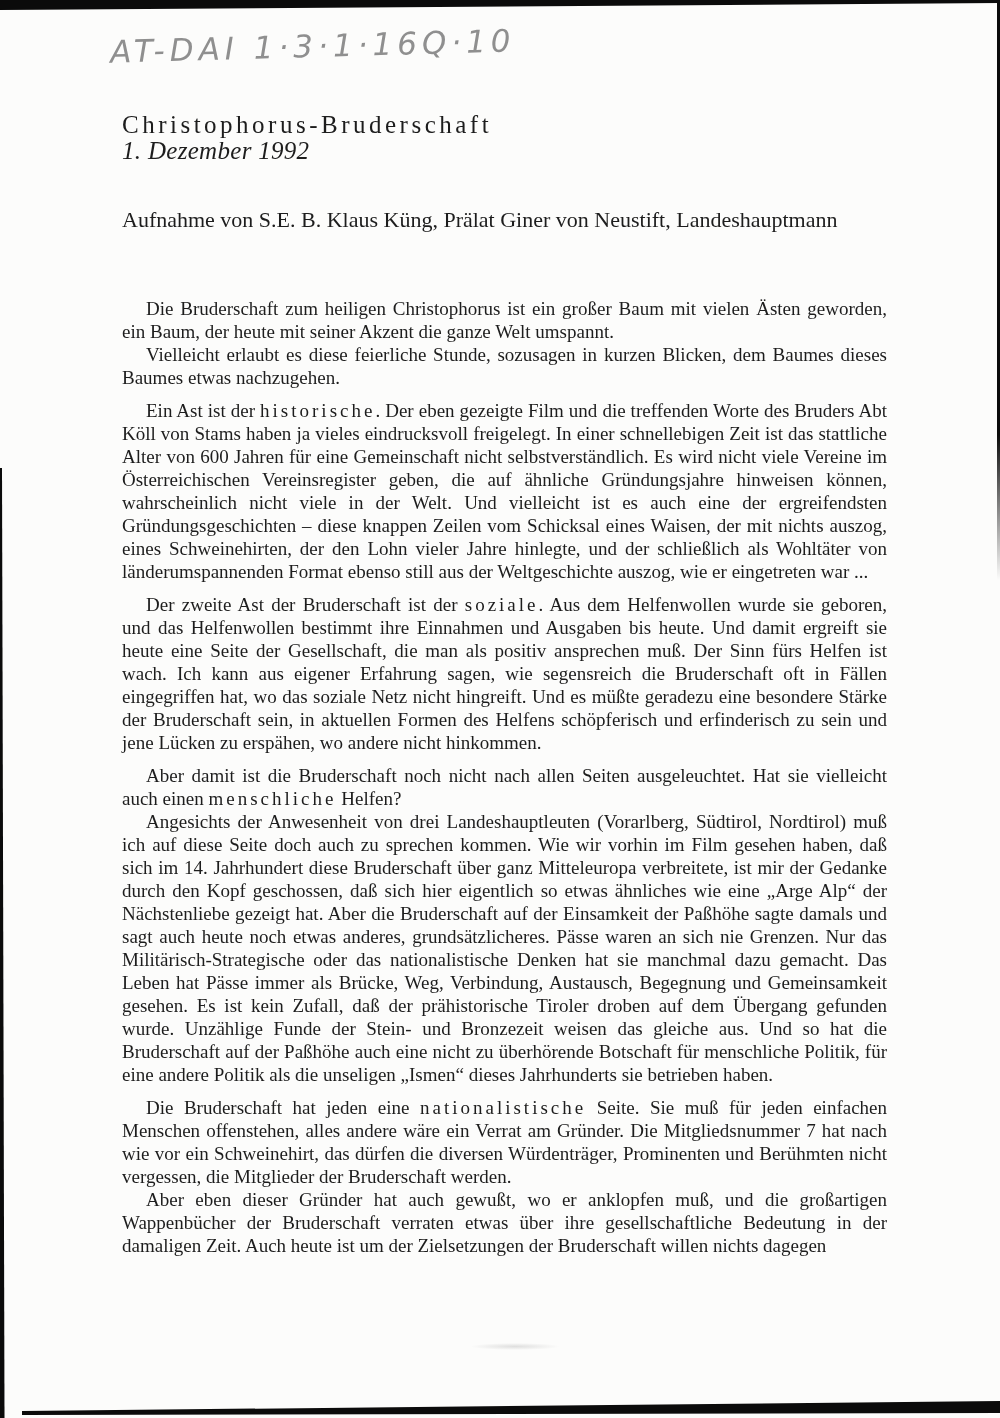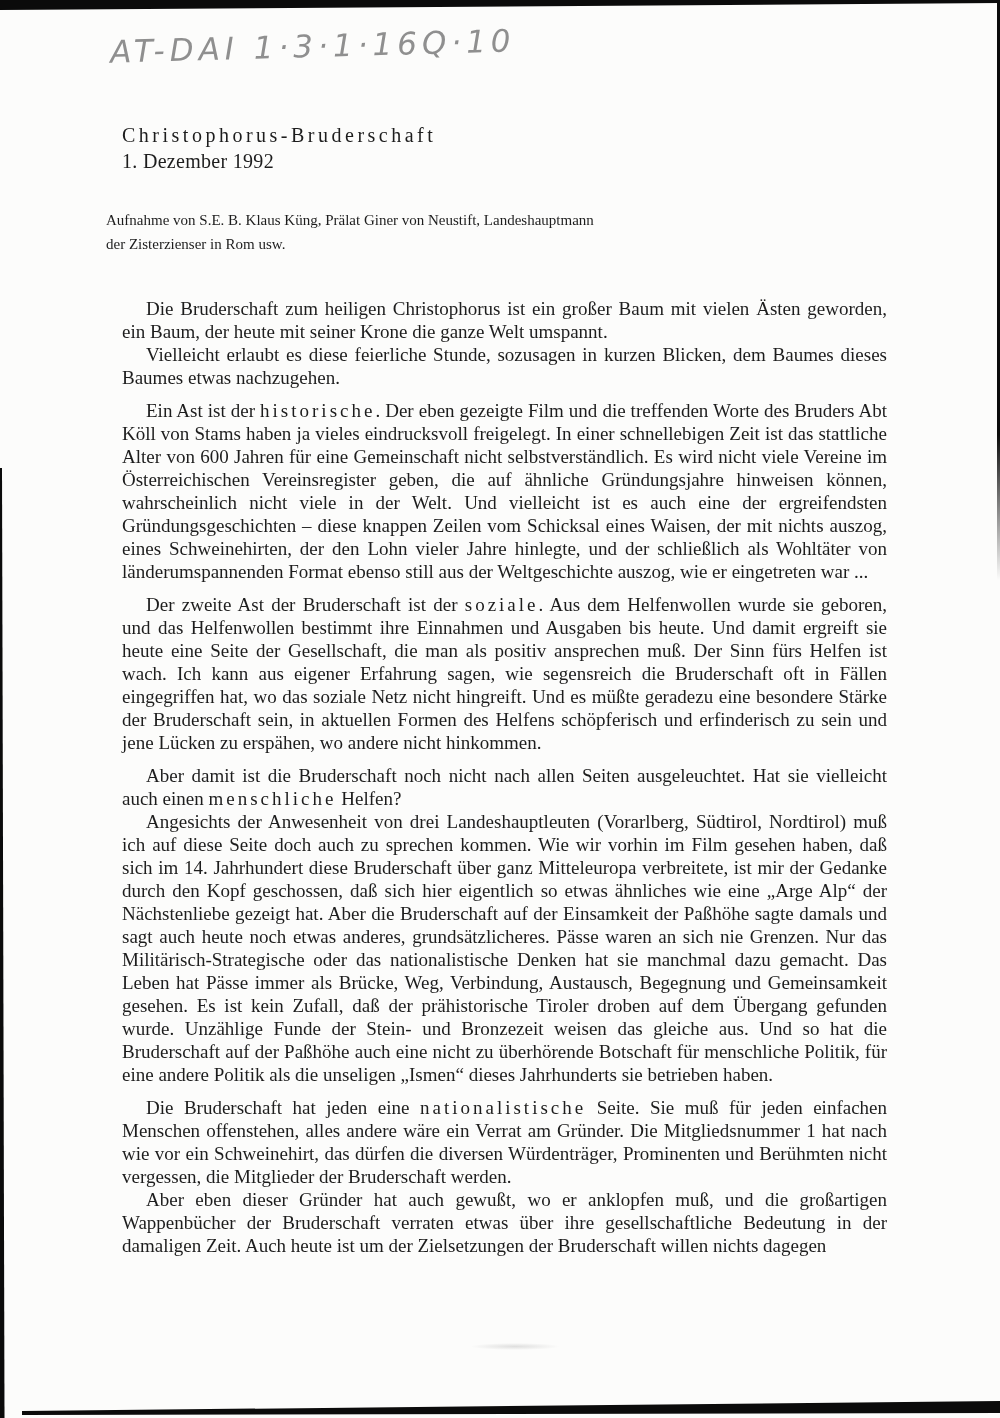--- a/index.html
+++ b/index.html
@@ -46,29 +46,29 @@
     font-family: "DejaVu Sans", sans-serif;
     font-style: italic;
     font-size: 31px;
     letter-spacing: 5px;
     color: #8f8f8f;
     transform: rotate(-1.6deg);
     white-space: nowrap;
   }
   
   .header {
-    position: absolute; left: 122px; top: 122px;
-    font-size: 20px; line-height: 26px;
+    position: absolute; left: 122px; top: 112px;
+    font-size: 25px; line-height: 26px;
   }
   .doc-title { letter-spacing: 3.5px; }
-  .doc-date  { letter-spacing: 0.3px; }
+  .doc-date  { letter-spacing: 0.3px; font-style: italic; }
   
   .recipients {
-    position: absolute; left: 106px; top: 208px; width: 778px;
-    font-size: 15px; line-height: 24px;
+    position: absolute; left: 122px; top: 208px; width: 778px;
+    font-size: 22px; line-height: 24px;
   }
   
   .body-text {
     position: absolute; left: 122px; top: 297px; width: 765px;
     font-size: 19px; line-height: 23px;
     text-align: justify;
   }
   .body-text .block { margin: 0 0 10px 0; }
   .body-text p { margin: 0; text-indent: 24px; }
   .sperr { letter-spacing: 3px; }
@@ -86,43 +86,42 @@
 
   <div class="handwriting">AT-DAI 1·3·1·16Q·10</div>
 
   <div class="header">
     <div class="doc-title">Christophorus-Bruderschaft</div>
     <div class="doc-date">1. Dezember 1992</div>
   </div>
 
   <div class="recipients">
     <div>Aufnahme von S.E. B. Klaus Küng, Prälat Giner von Neustift, Landeshauptmann</div>
-    <div>der Zisterzienser in Rom usw.</div>
   </div>
 
   <div class="body-text">
 
     <div class="block">
-      <p><span>Die Bruderschaft zum heiligen Christophorus ist ein großer Baum mit vielen Ästen geworden, ein Baum, der heute mit seiner Krone die ganze Welt umspannt.</span></p>
+      <p><span>Die Bruderschaft zum heiligen Christophorus ist ein großer Baum mit vielen Ästen geworden, ein Baum, der heute mit seiner Akzent die ganze Welt umspannt.</span></p>
       <p><span>Vielleicht erlaubt es diese feierliche Stunde, sozusagen in kurzen Blicken, dem Baumes dieses Baumes etwas nachzugehen.</span></p>
     </div>
 
     <div class="block">
       <p><span>Ein Ast ist der </span><span class="sperr">historische</span><span>. Der eben gezeigte Film und die treffenden Worte des Bruders Abt Köll von Stams haben ja vieles eindrucksvoll freigelegt. In einer schnellebigen Zeit ist das stattliche Alter von 600 Jahren für eine Gemeinschaft nicht selbstverständlich. Es wird nicht viele Vereine im Österreichischen Vereinsregister geben, die auf ähnliche Gründungsjahre hinweisen können, wahrscheinlich nicht viele in der Welt. Und vielleicht ist es auch eine der ergreifendsten Gründungsgeschichten – diese knappen Zeilen vom Schicksal eines Waisen, der mit nichts auszog, eines Schweinehirten, der den Lohn vieler Jahre hinlegte, und der schließlich als Wohltäter von länderumspannenden Format ebenso still aus der Weltgeschichte auszog, wie er eingetreten war ...</span></p>
     </div>
 
     <div class="block">
       <p><span>Der zweite Ast der Bruderschaft ist der </span><span class="sperr">soziale</span><span>. Aus dem Helfenwollen wurde sie geboren, und das Helfenwollen bestimmt ihre Einnahmen und Ausgaben bis heute. Und damit ergreift sie heute eine Seite der Gesellschaft, die man als positiv ansprechen muß. Der Sinn fürs Helfen ist wach. Ich kann aus eigener Erfahrung sagen, wie segensreich die Bruderschaft oft in Fällen eingegriffen hat, wo das soziale Netz nicht hingreift. Und es müßte geradezu eine besondere Stärke der Bruderschaft sein, in aktuellen Formen des Helfens schöpferisch und erfinderisch zu sein und jene Lücken zu erspähen, wo andere nicht hinkommen.</span></p>
     </div>
 
     <div class="block">
       <p><span>Aber damit ist die Bruderschaft noch nicht nach allen Seiten ausgeleuchtet. Hat sie vielleicht auch einen </span><span class="sperr">menschliche</span><span> Helfen?</span></p>
       <p><span>Angesichts der Anwesenheit von drei Landeshauptleuten (Vorarlberg, Südtirol, Nordtirol) muß ich auf diese Seite doch auch zu sprechen kommen. Wie wir vorhin im Film gesehen haben, daß sich im 14. Jahrhundert diese Bruderschaft über ganz Mitteleuropa verbreitete, ist mir der Gedanke durch den Kopf geschossen, daß sich hier eigentlich so etwas ähnliches wie eine „Arge Alp“ der Nächstenliebe gezeigt hat. Aber die Bruderschaft auf der Einsamkeit der Paßhöhe sagte damals und sagt auch heute noch etwas anderes, grundsätzlicheres. Pässe waren an sich nie Grenzen. Nur das Militärisch-Strategische oder das nationalistische Denken hat sie manchmal dazu gemacht. Das Leben hat Pässe immer als Brücke, Weg, Verbindung, Austausch, Begegnung und Gemeinsamkeit gesehen. Es ist kein Zufall, daß der prähistorische Tiroler droben auf dem Übergang gefunden wurde. Unzählige Funde der Stein- und Bronzezeit weisen das gleiche aus. Und so hat die Bruderschaft auf der Paßhöhe auch eine nicht zu überhörende Botschaft für menschliche Politik, für eine andere Politik als die unseligen „Ismen“ dieses Jahrhunderts sie betrieben haben.</span></p>
     </div>
 
     <div class="block">
-      <p><span>Die Bruderschaft hat jeden eine </span><span class="sperr">nationalistische</span><span> Seite. Sie muß für jeden einfachen Menschen offenstehen, alles andere wäre ein Verrat am Gründer. Die Mitgliedsnummer 1 hat nach wie vor ein Schweinehirt, das dürfen die diversen Würdenträger, Prominenten und Berühmten nicht vergessen, die Mitglieder der Bruderschaft werden.</span></p>
+      <p><span>Die Bruderschaft hat jeden eine </span><span class="sperr">nationalistische</span><span> Seite. Sie muß für jeden einfachen Menschen offenstehen, alles andere wäre ein Verrat am Gründer. Die Mitgliedsnummer 7 hat nach wie vor ein Schweinehirt, das dürfen die diversen Würdenträger, Prominenten und Berühmten nicht vergessen, die Mitglieder der Bruderschaft werden.</span></p>
       <p><span>Aber eben dieser Gründer hat auch gewußt, wo er anklopfen muß, und die großartigen Wappenbücher der Bruderschaft verraten etwas über ihre gesellschaftliche Bedeutung in der damaligen Zeit. Auch heute ist um der Zielsetzungen der Bruderschaft willen nichts dagegen</span></p>
     </div>
 
   </div>
 
 </div>
 
 </body></html>

